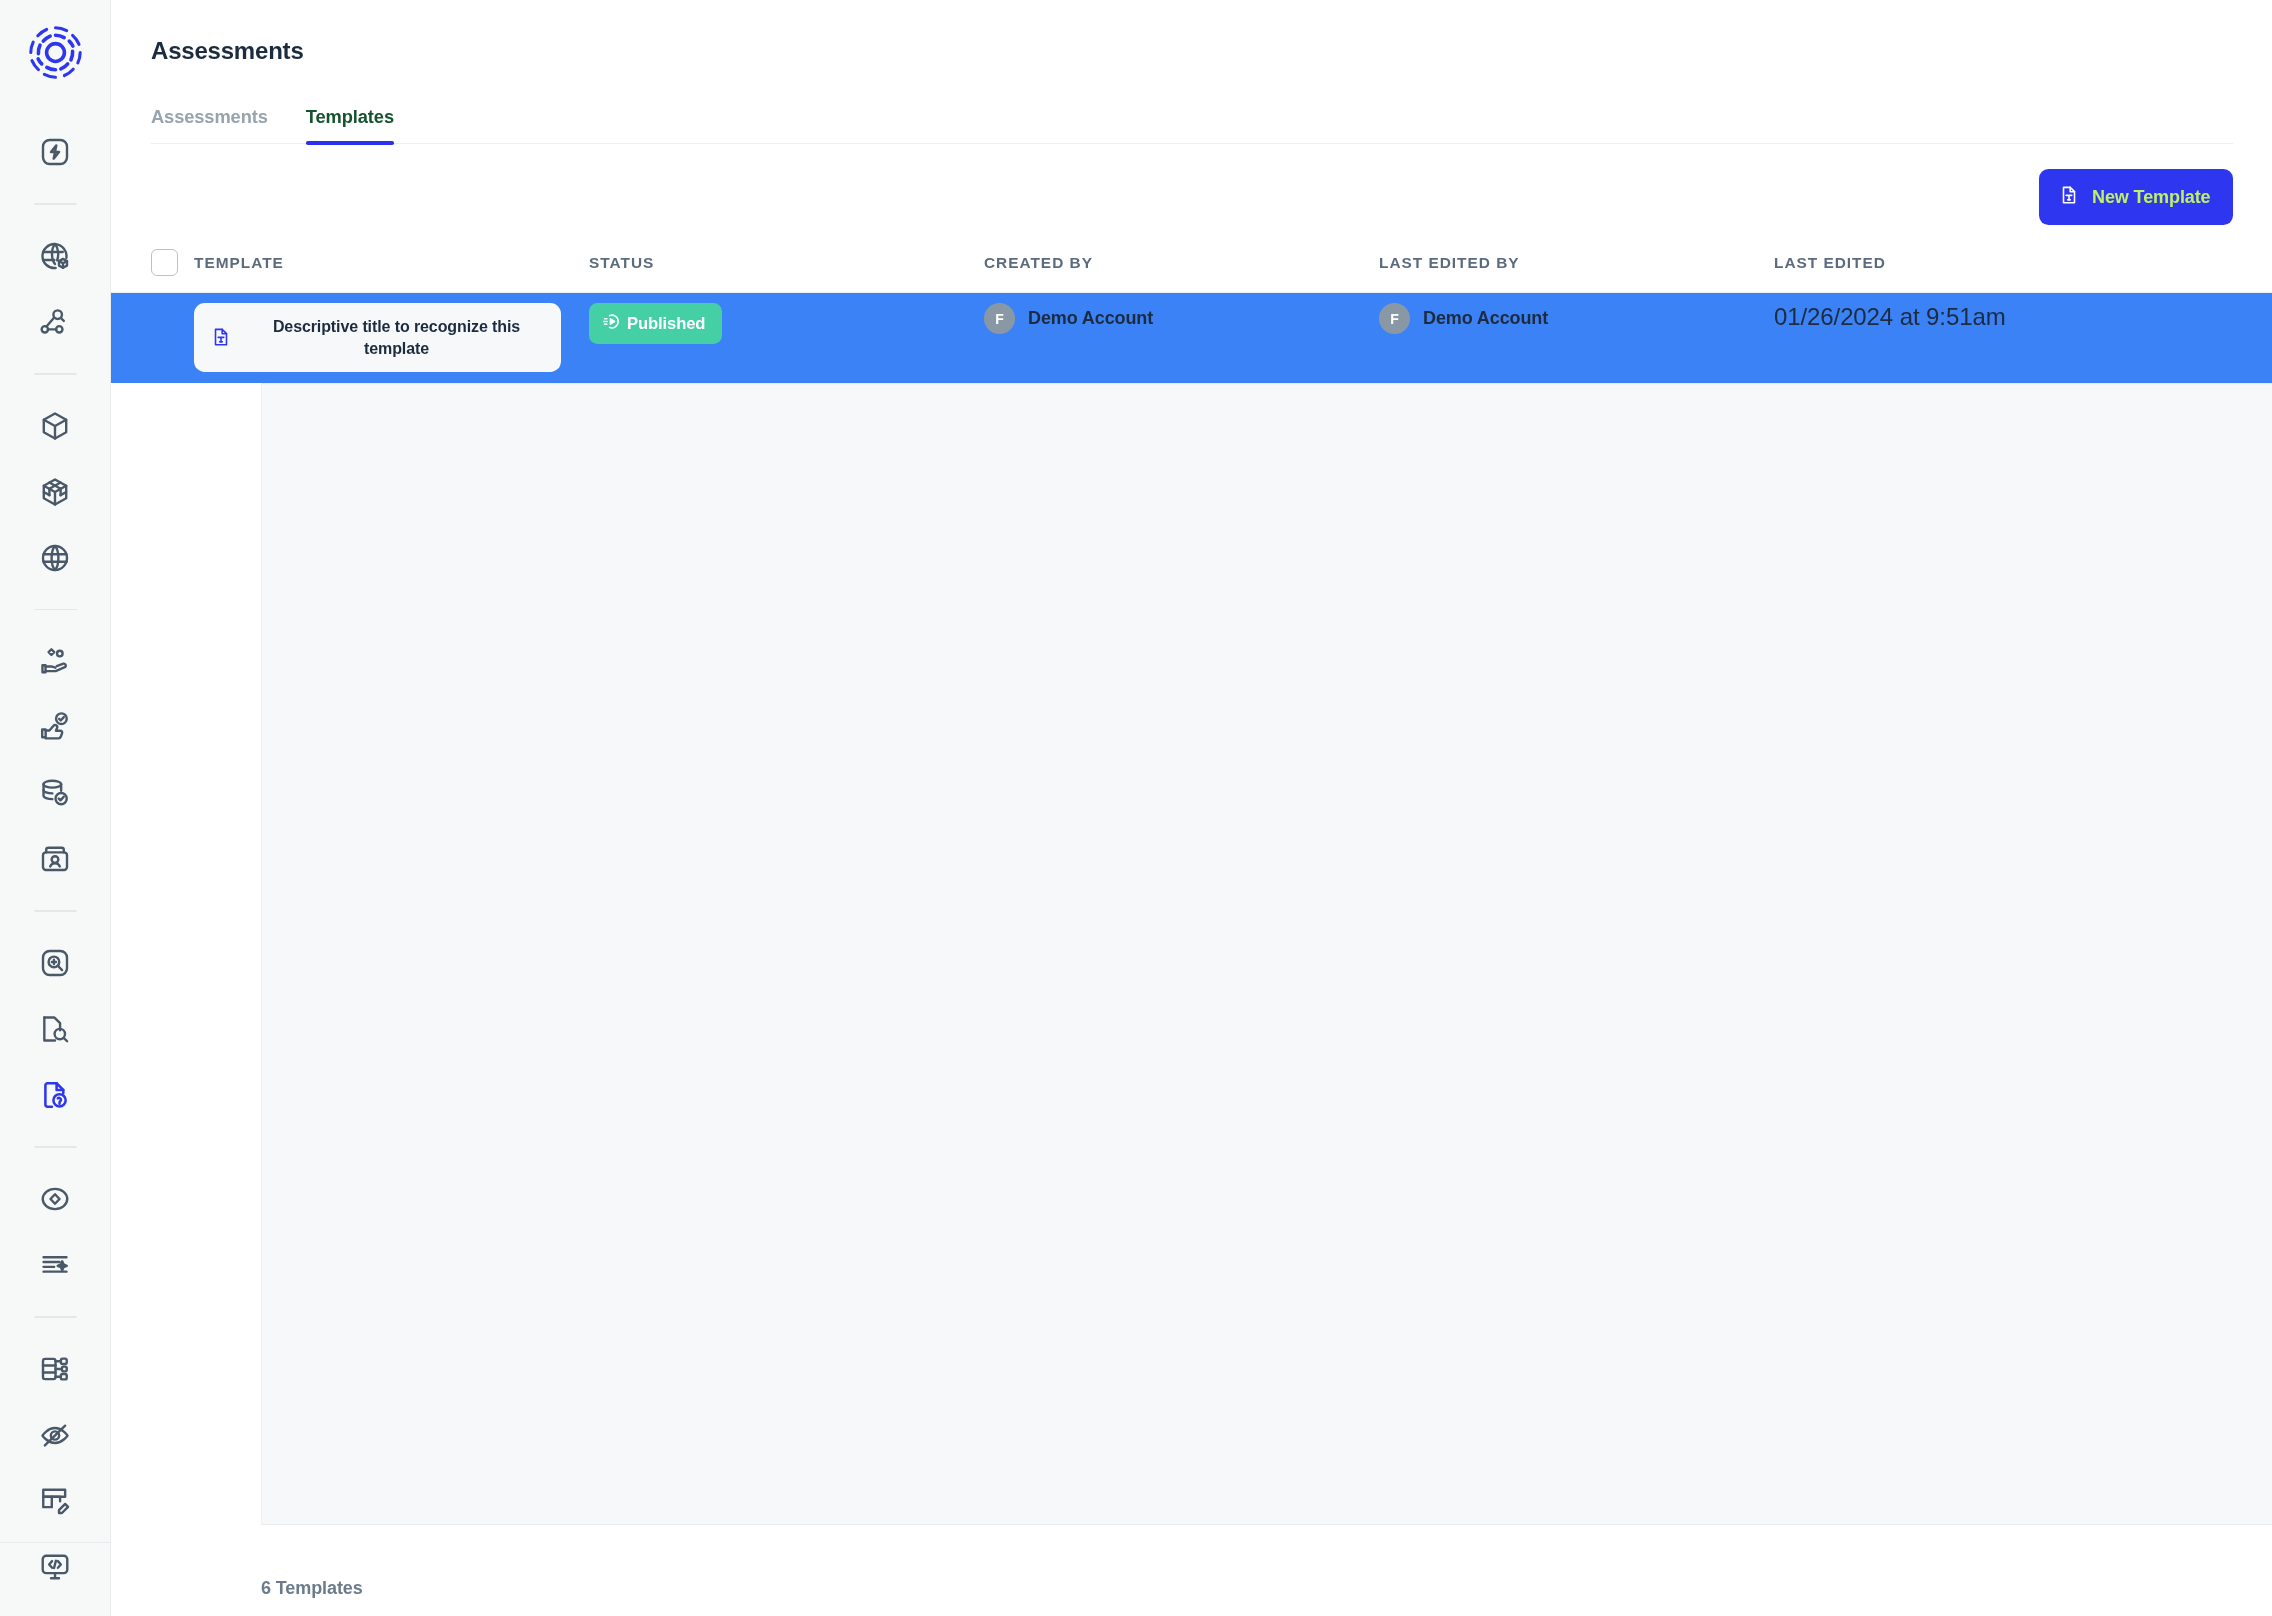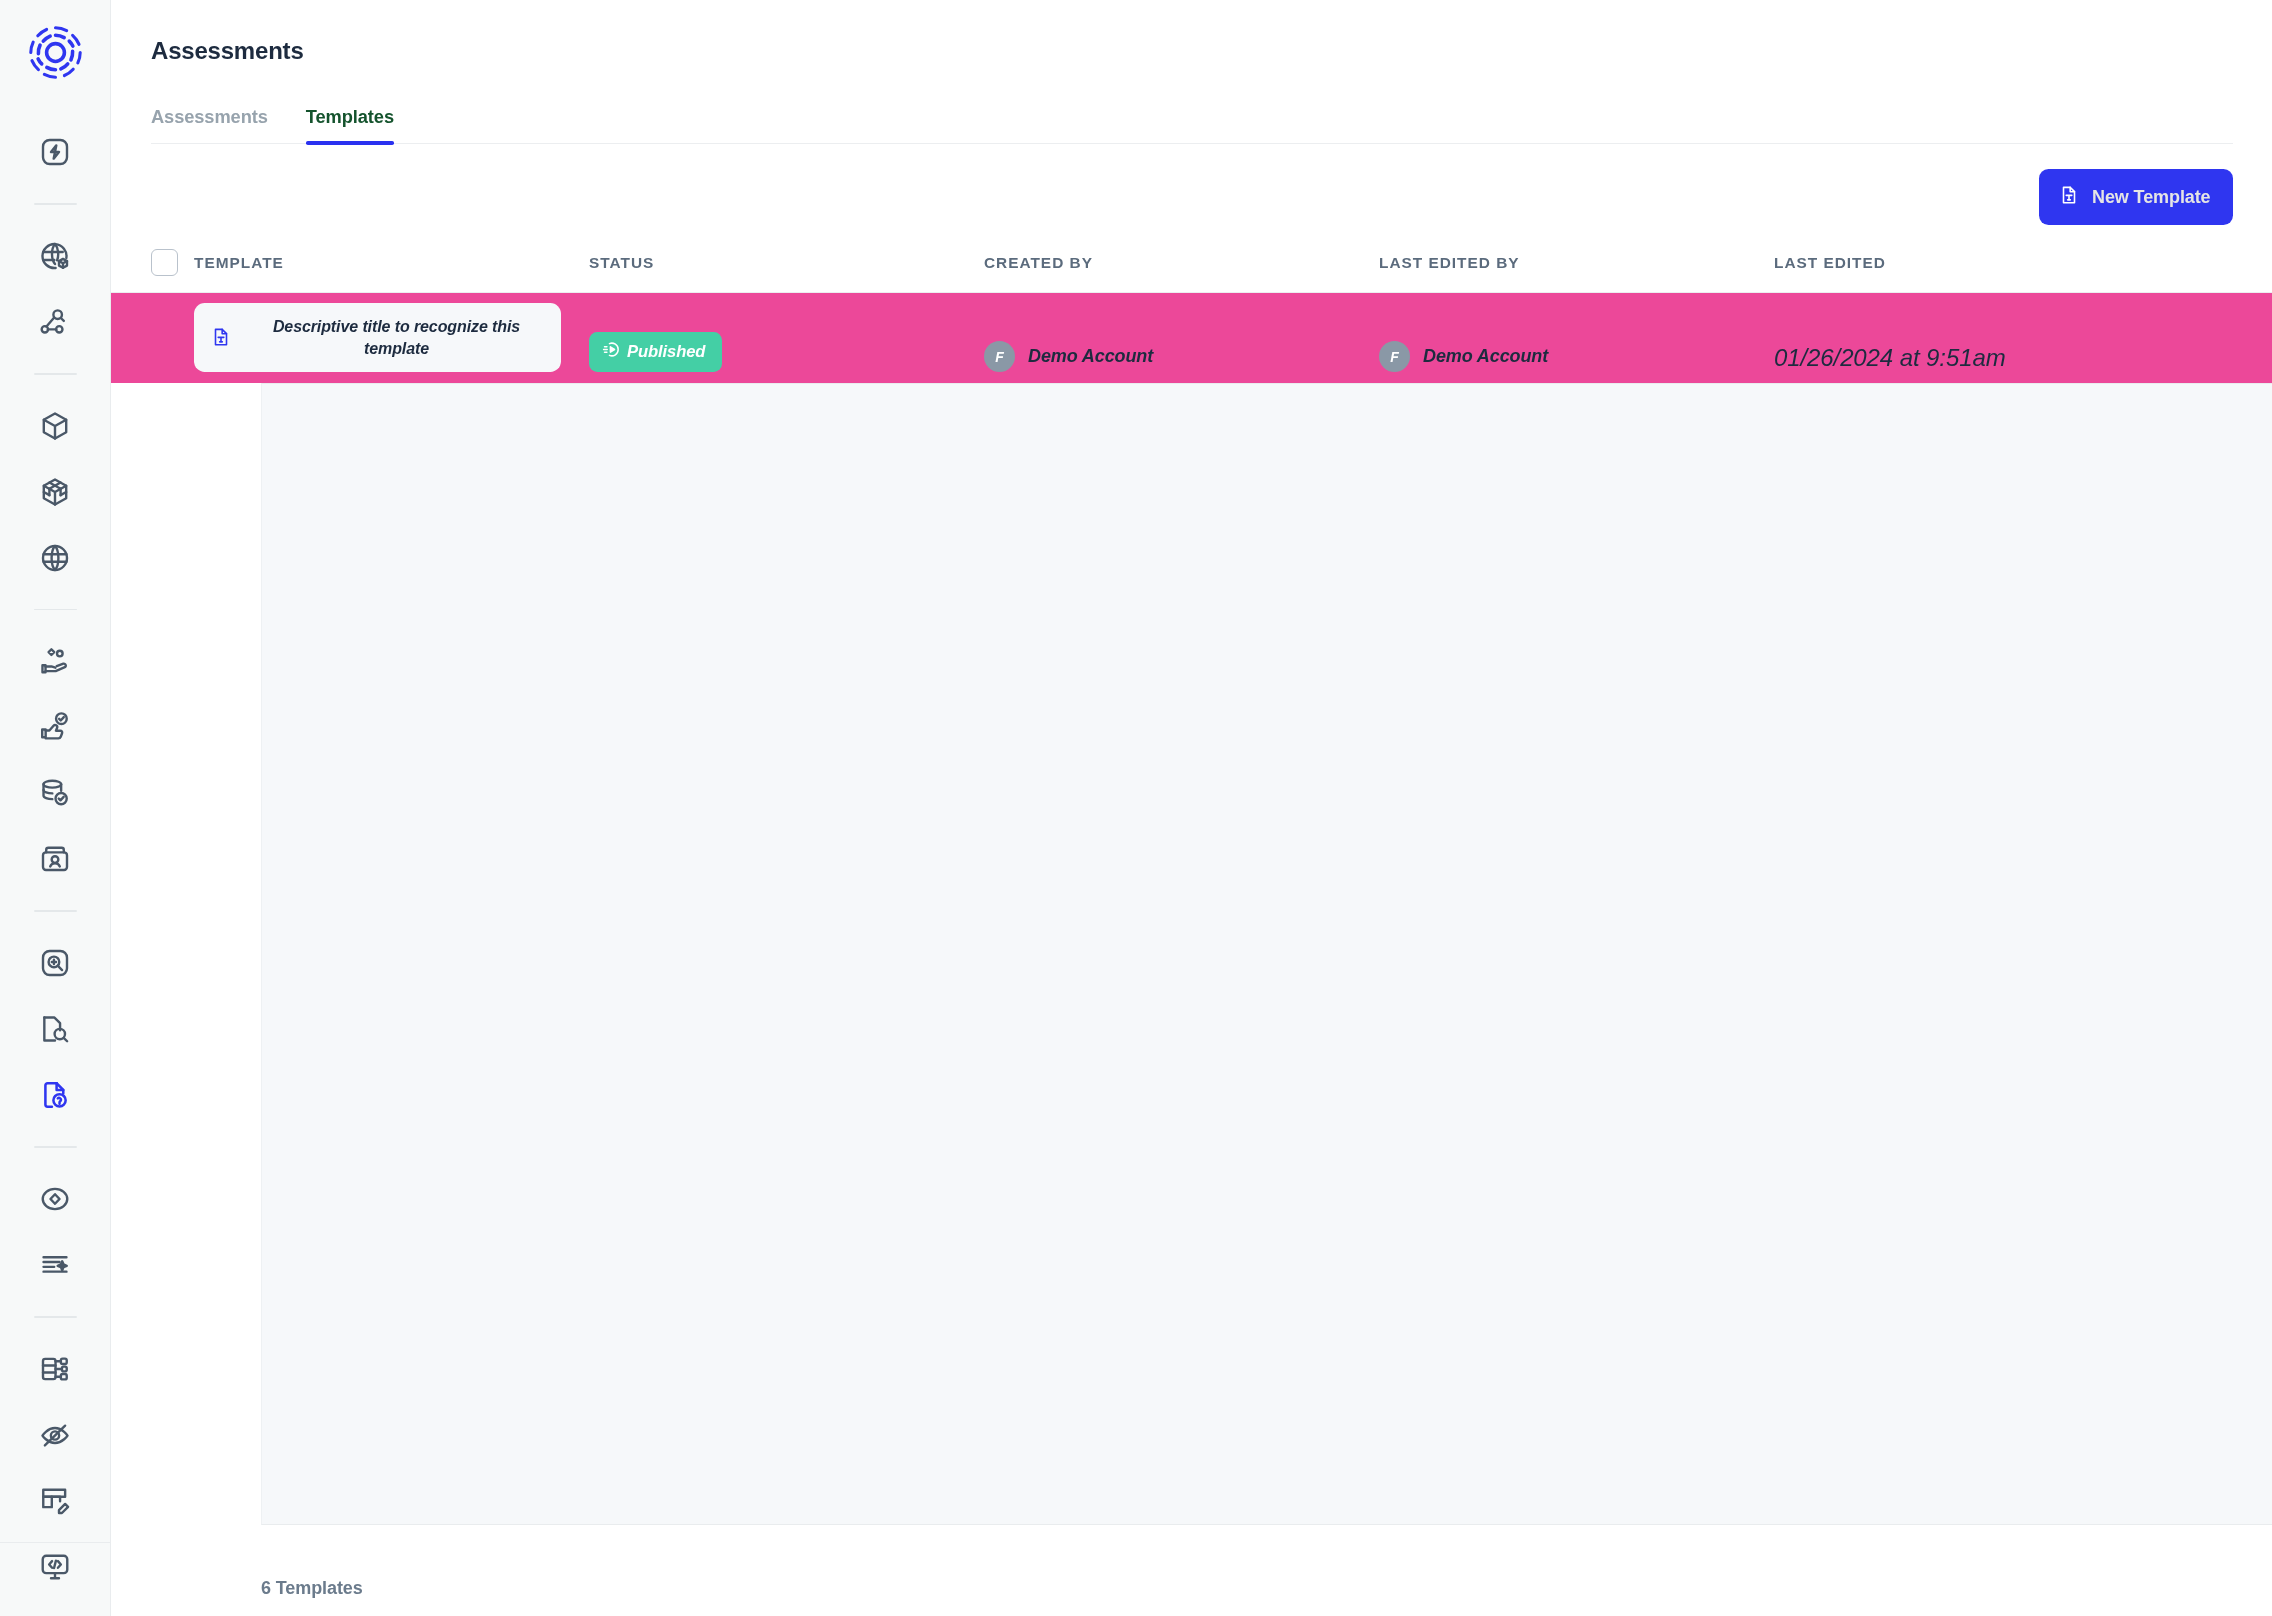--- a/index.html
+++ b/index.html
@@ -113,21 +113,21 @@
   .toolbar {
     display: flex;
     justify-content: flex-end;
     padding: 25px 40px 0 40px;
   }
   .btn-primary {
     display: inline-flex;
     align-items: center;
     gap: 13px;
     background: #2f36f0;
-    color: #e5e5e5;
+    color: #bef264;
     font-size: 18px;
     font-weight: bold;
     border: none;
     border-radius: 9.5px;
     padding: 15.4px 22.5px 15.4px 20px;
     cursor: pointer;
     letter-spacing: -0.1px;
     font-family: "Liberation Sans", sans-serif;
   }
 
@@ -159,24 +159,23 @@
     width: 27px;
     height: 27px;
     border: 1.8px solid #b9c2cc;
     border-radius: 6px;
     background: #ffffff;
     cursor: pointer;
   }
 
   .trow {
     display: flex;
-    align-items: flex-end;
+    align-items: flex-start;
     padding: 10.7px 40px 10.7px 40px;
-    background: #ec4899;
-    font-style: italic;
+    background: #3b82f6;
   }
   .tpl-cell {
     display: flex;
     align-items: center;
     gap: 18px;
     background: #f6f8fa;
     border-radius: 10.7px;
     padding: 13px 16.6px;
     width: 367px;
   }

